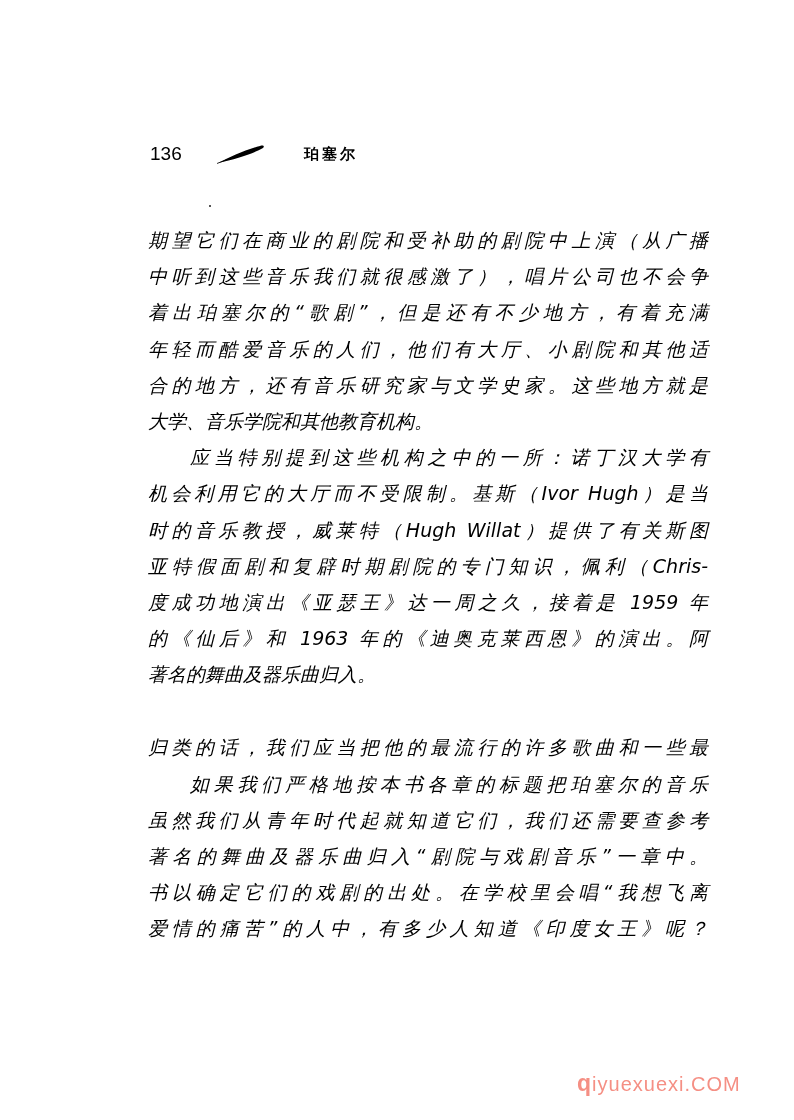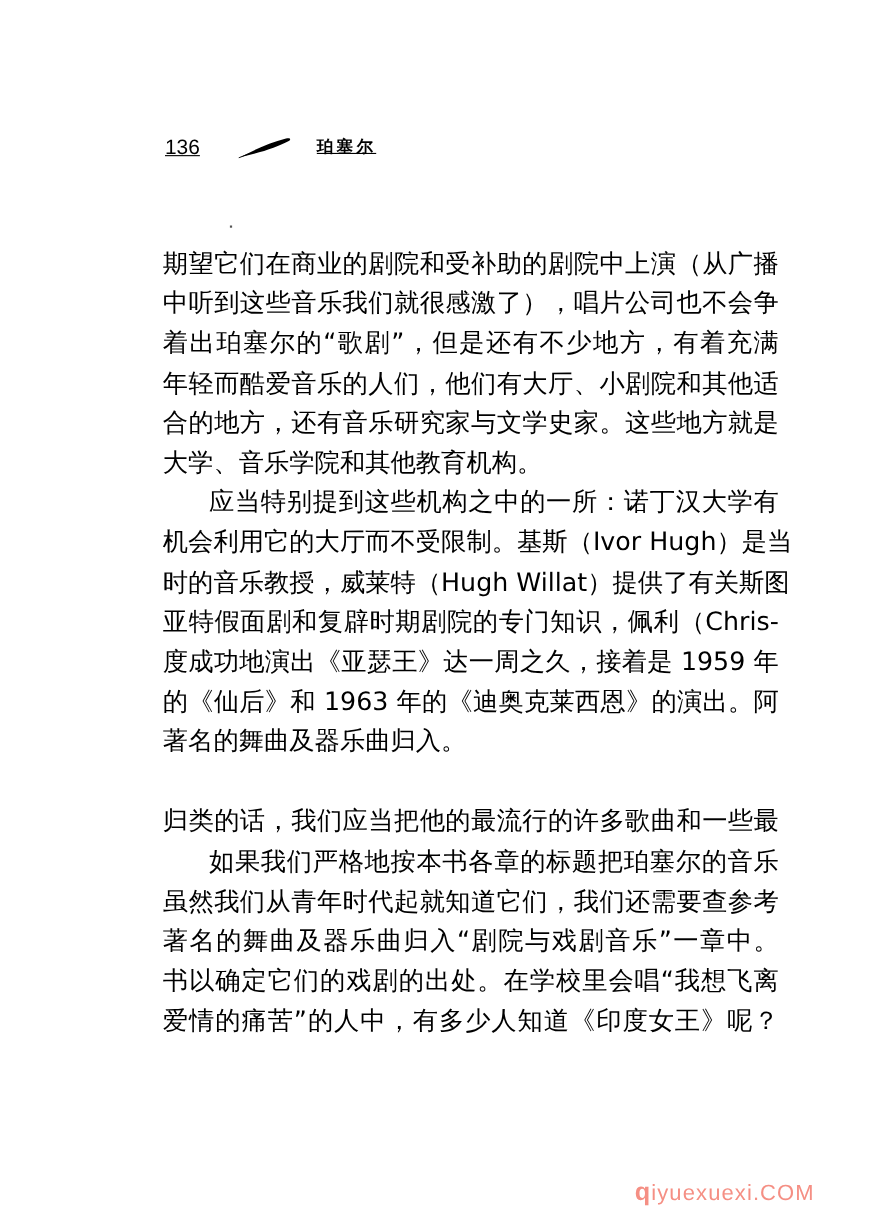--- a/index.html
+++ b/index.html
@@ -1,23 +1,23 @@
 <!DOCTYPE html>
 <html><head>
 <meta charset="utf-8">
 <style>
   html, body { margin: 0; padding: 0; background: #ffffff; }
   body { width: 794px; height: 1120px; position: relative; overflow: hidden; font-family: "DejaVu Sans", sans-serif; color: #000; }
-  .header { position: absolute; top: 124px; left: 150px; height: 30px; display: flex; align-items: flex-start; text-decoration: underline; }
+  .header { position: absolute; top: 139px; left: 150px; height: 30px; display: flex; align-items: center; }
   .page-num { font-family: "Liberation Sans", sans-serif; font-size: 19px; width: 66px; }
   .quill { width: 50px; height: 20px; margin-right: 22px; }
-  .running-title { font-size: 15px; font-weight: bold; letter-spacing: 3px; }
+  .running-title { font-size: 15px; font-weight: bold; letter-spacing: 3px; margin-left: 16px; }
   .dot { position: absolute; left: 209px; top: 205px; width: 2px; height: 2px; background: #555; }
   .body-text { position: absolute; left: 148px; top: 222px; width: 560px; }
-  .line { font-size: 23px; height: 36.2px; line-height: 36.2px; white-space: nowrap; text-align: justify; text-align-last: justify; }
+  .line { font-size: 19px; height: 36.2px; line-height: 36.2px; white-space: nowrap; text-align: justify; text-align-last: justify; font-style: italic; }
   .line.last { text-align-last: left; }
   .line.indent { padding-left: 42px; }
   .para-gap { height: 37px; }
   .watermark { position: absolute; left: 577px; top: 1070px; font-family: Liberation Sans, sans-serif; font-size: 20px; color: #f58f84; letter-spacing: 1px; }
   .watermark .q { font-weight: bold; font-size: 23px; }
 </style>
 </head>
 <body>
 
 <div class="header">

